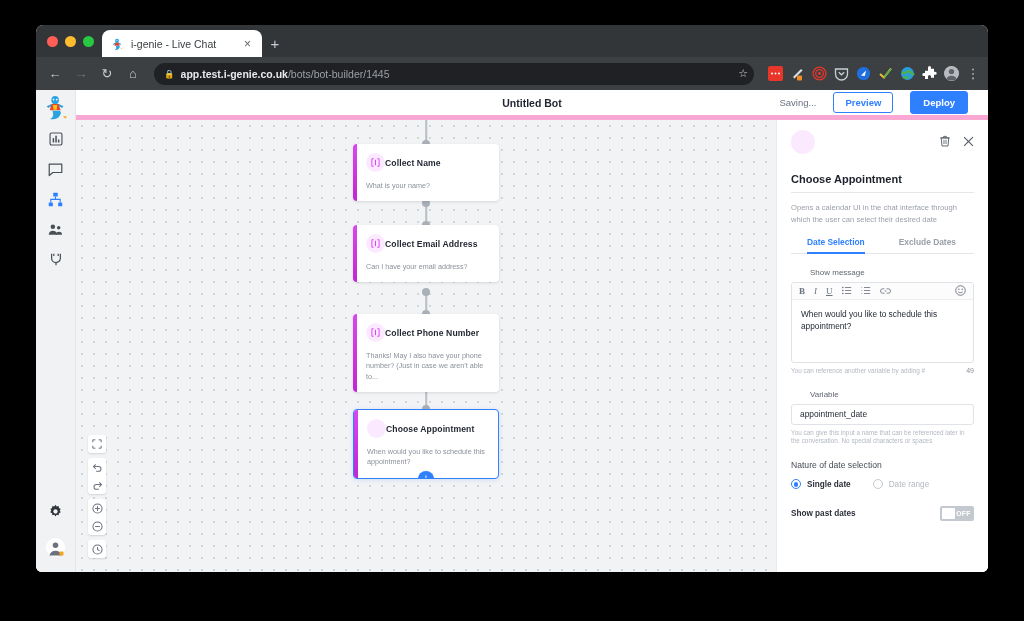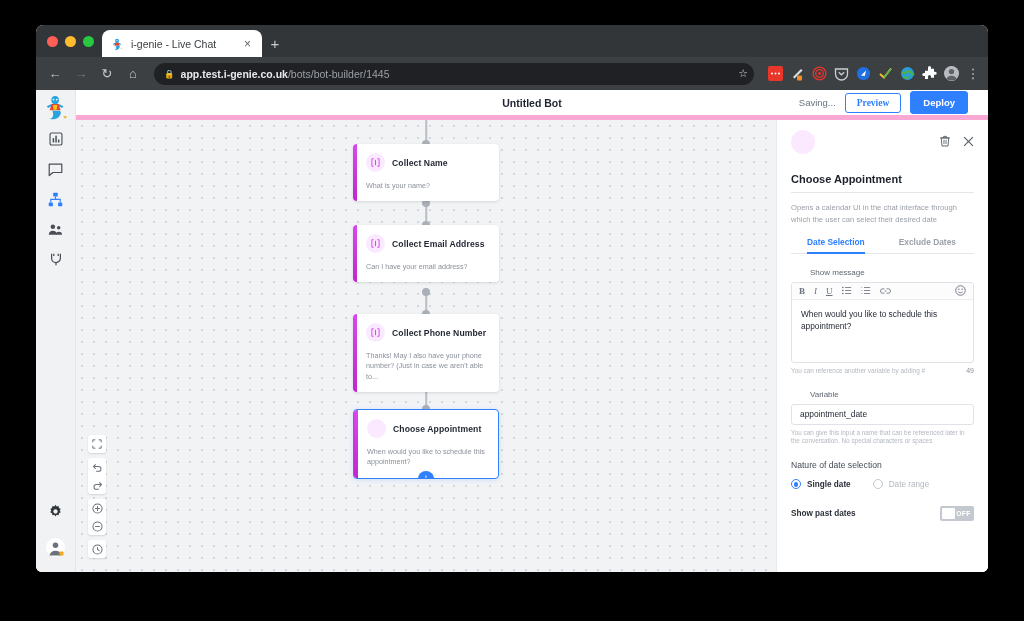--- a/index.html
+++ b/index.html
@@ -121,27 +121,27 @@
     padding: 0 20px; background: #fff;
     position: relative;
   }
   .bot-title {
     position: absolute; left: 0; right: 0;
     text-align: center;
     font-size: 10.5px; font-weight: 700; color: #1f2430;
     pointer-events: none;
   }
   .topbar-right {
-    margin-left: auto; display: flex; align-items: center; gap: 9px; z-index:2;text-align:center;
+    margin-left: auto; display: flex; align-items: center; gap: 17px; z-index:2;text-align:center;
   }
   .saving { font-size: 9.5px; color: #6b7280; }
   .btn-preview {
     font-size: 9.5px; font-weight: 700; color: #2f80ff;
     border: 1px solid #2f80ff; border-radius: 3px;
-    padding: 4px 11px; background: #fff; font-family: Liberation Serif, serif;
+    padding: 4px 11px; background: #fff;
   }
   .btn-deploy {
     font-size: 9.5px; font-weight: 700; color: #fff;
     background: #2f80ff; border-radius: 3px;
     padding: 5px 12px; border: 1px solid #2f80ff;
   }
 
   
   .canvas-wrap { flex: 1; display: flex; min-height: 0; }
   .canvas {
@@ -167,21 +167,21 @@
     left: 50%; transform: translateX(-50%);
     width: 146px;
     background: #fff;
     border-radius: 4px;
     box-shadow: 0 1px 3px rgba(20,25,40,.13);
     overflow: hidden;
     display: flex;
   }
   .node-accent { width: 4px; flex: none; background: linear-gradient(#d946ef,#c026d3); }
   .node-body { flex: 1; padding: 9px 10px 10px 9px; min-width: 0; }
-  .node-head { display: flex; align-items: center; gap: 7px; }
+  .node-head { display: flex; align-items: center; }
   .node-icon {
     width: 19px; height: 19px; border-radius: 50%;
     background: #fbeaff; flex: none;
     display: flex; align-items: center; justify-content: center;
   }
   .node-title { font-size: 8.6px; font-weight: 700; color: #1f2430; letter-spacing: .1px;}
   .node-sub {
     margin-top: 9px;
     font-size: 7.2px; color: #8a9099; line-height: 1.45;
     overflow: hidden;

